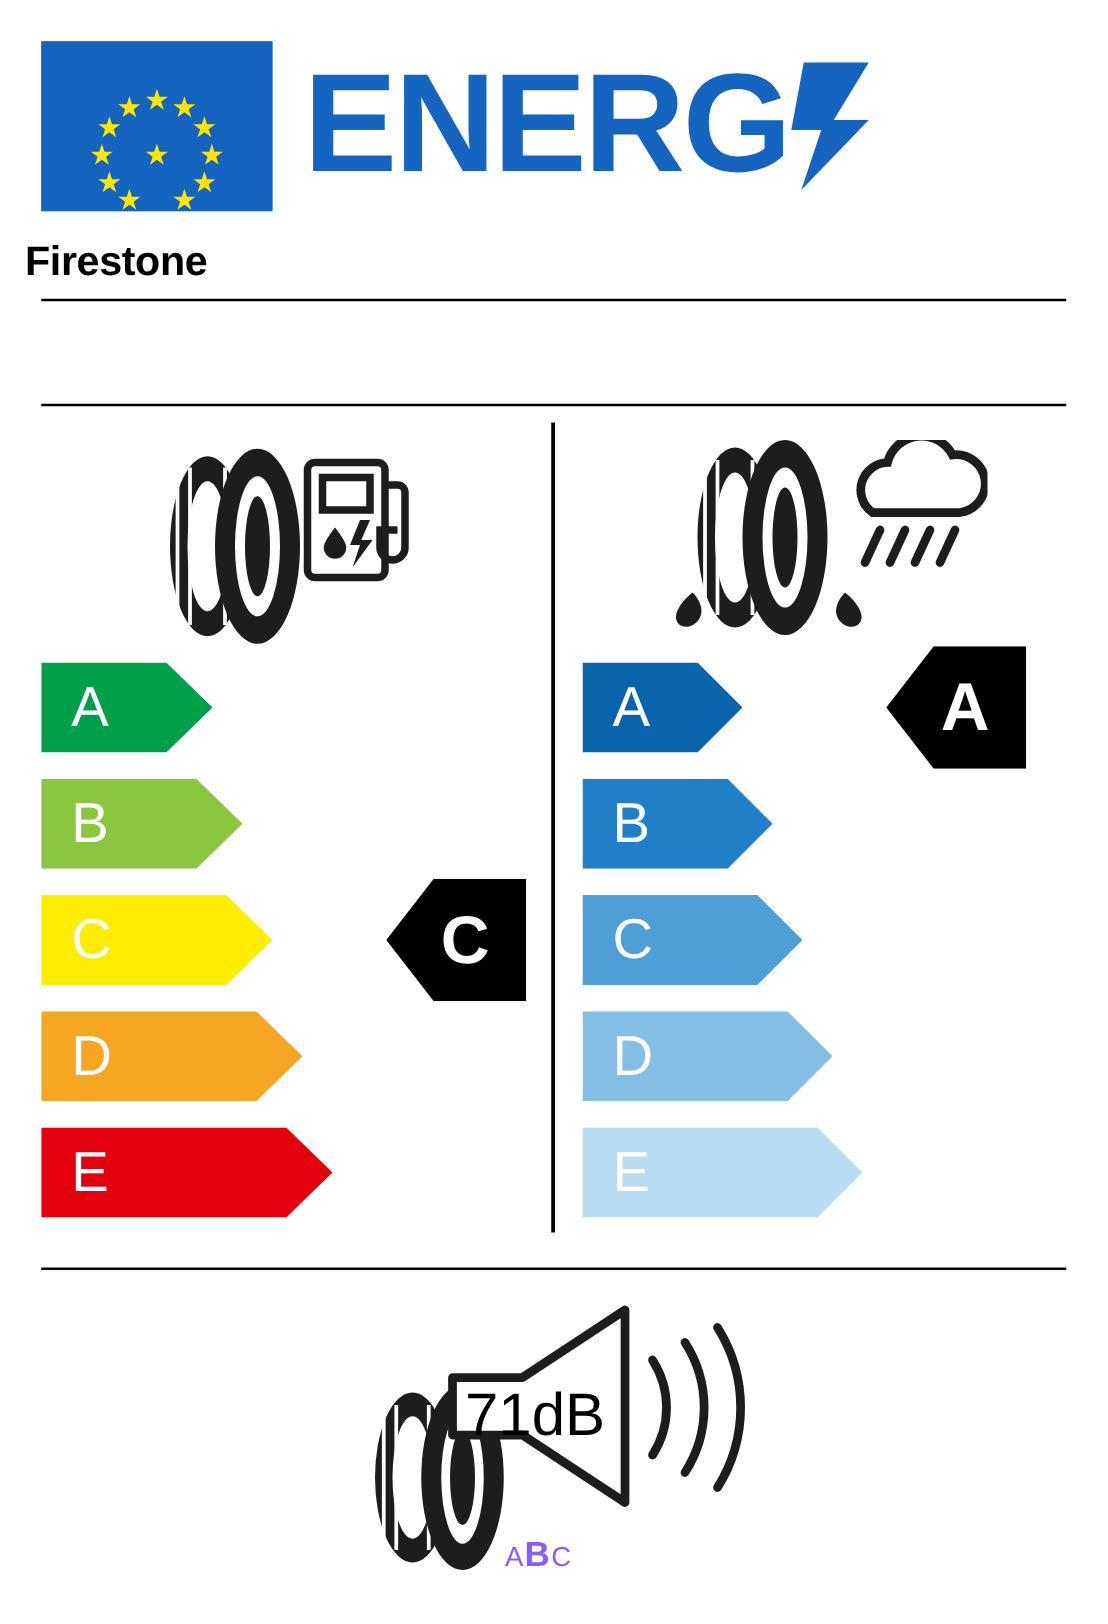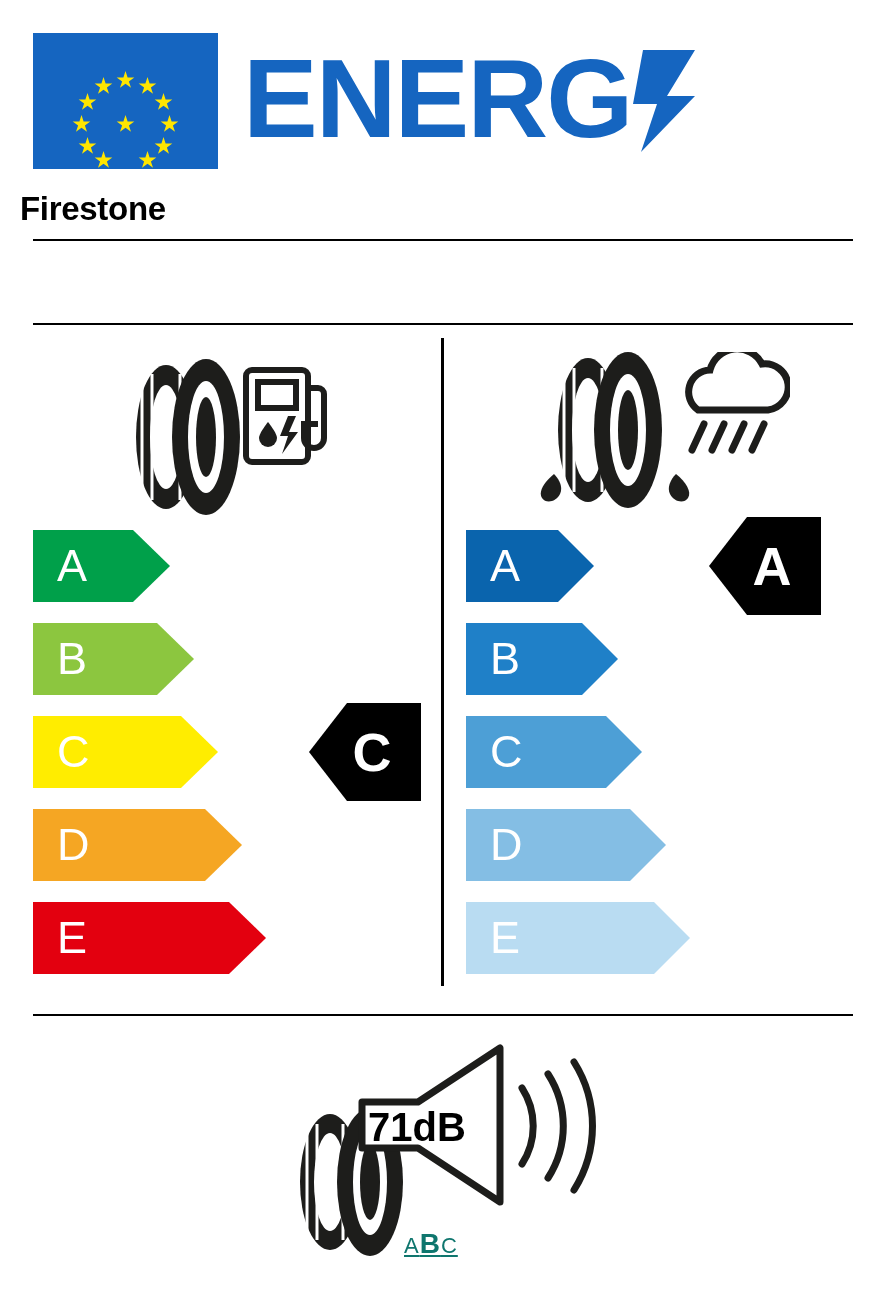--- a/index.html
+++ b/index.html
@@ -125,33 +125,32 @@
     left: 0;
     top: 1030px;
     width: 886px;
     height: 260px;
   }
   .db-value {
     position: absolute;
     left: 368px;
     top: 1105px;
     width: 120px;
-    font-size: 40px;
+    text-align: center;
+    font-size: 48px;
     color: #000;
-    font-weight: bold;
   }
   .noise-class {
     position: absolute;
     left: 404px;
     top: 1228px;
     width: 100px;
     font-size: 22px;
-    color: #0f766e;
+    color: #8b5cf6;
     letter-spacing: 1px;
-    text-decoration: underline;
   }
   .noise-class .sel {
     font-size: 28px;
     font-weight: bold;
   }
 </style>
 </head>
 <body>
 
 <div class="label-root">

